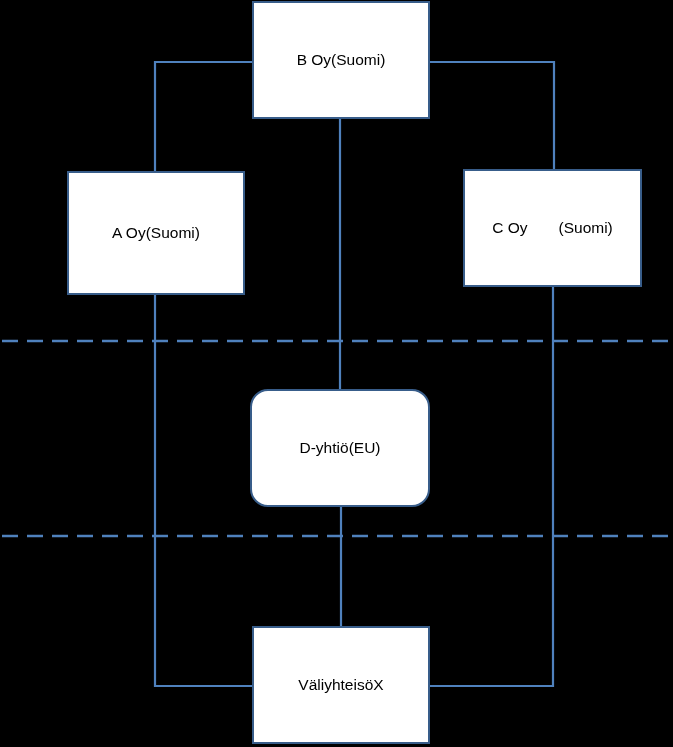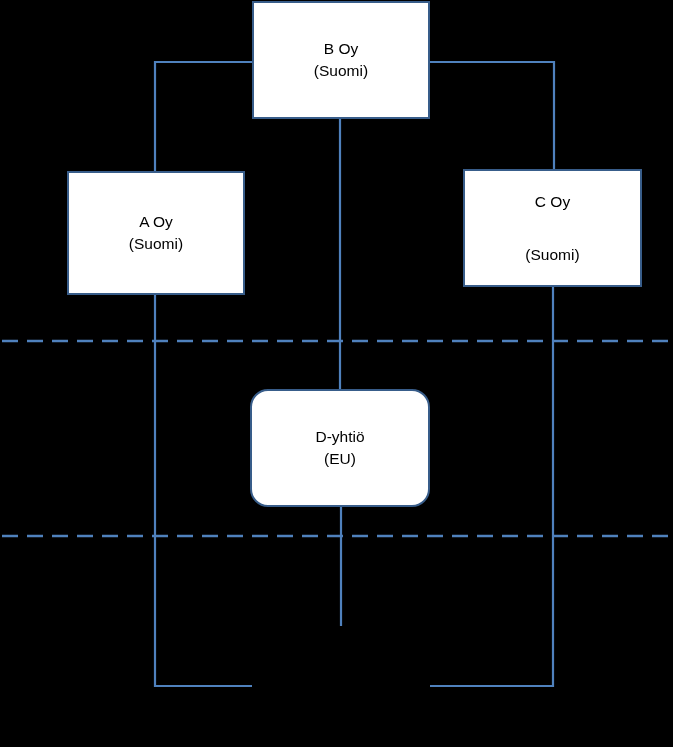--- a/index.html
+++ b/index.html
@@ -18,21 +18,20 @@
     font-family: "Liberation Sans", sans-serif;
   }
   #canvas { position: absolute; left: 0; top: 0; width: 673px; height: 747px; }
   svg.lines { position: absolute; left: 0; top: 0; }
   .node {
     position: absolute;
     box-sizing: border-box;
     background: var(--box-fill);
     border: 2.5px solid var(--box-border);
     display: flex;
-    flex-direction: column;
     align-items: center;
     justify-content: center;
     text-align: center;
     color: var(--text);
     font-size: 15.5px;
     line-height: 22px;
   }
   .node span { display: block; white-space: nowrap; }
   #node-b  { left: 252px; top: 1px;   width: 178px; height: 118px; }
   #node-a  { left: 67px;  top: 171px; width: 178px; height: 124px; }
@@ -80,14 +79,18 @@
   <div class="node" id="node-c">
     <span>C Oy</span>
     <span>(Suomi)</span>
   </div>
 
   <div class="node" id="node-d">
     <span>D-yhtiö</span>
     <span>(EU)</span>
   </div>
 
+  <div class="node" id="node-x">
+    <span>Väliyhteisö</span>
+    <span>X</span>
+  </div>
 
 </div>
 
 </body></html>

